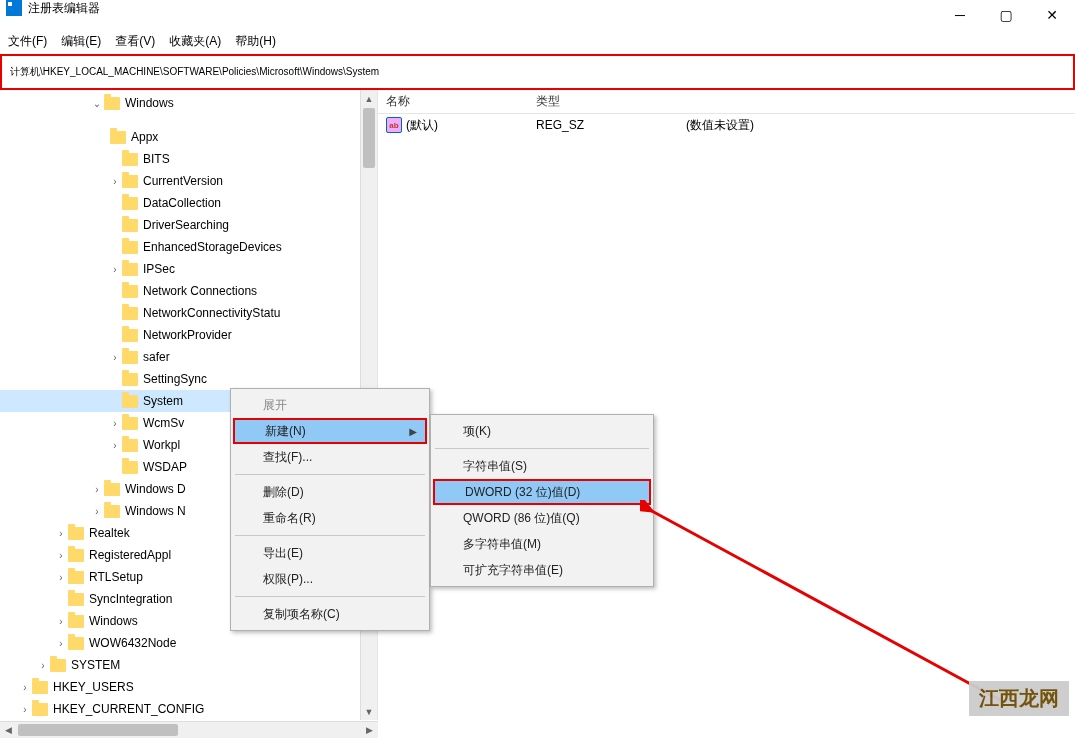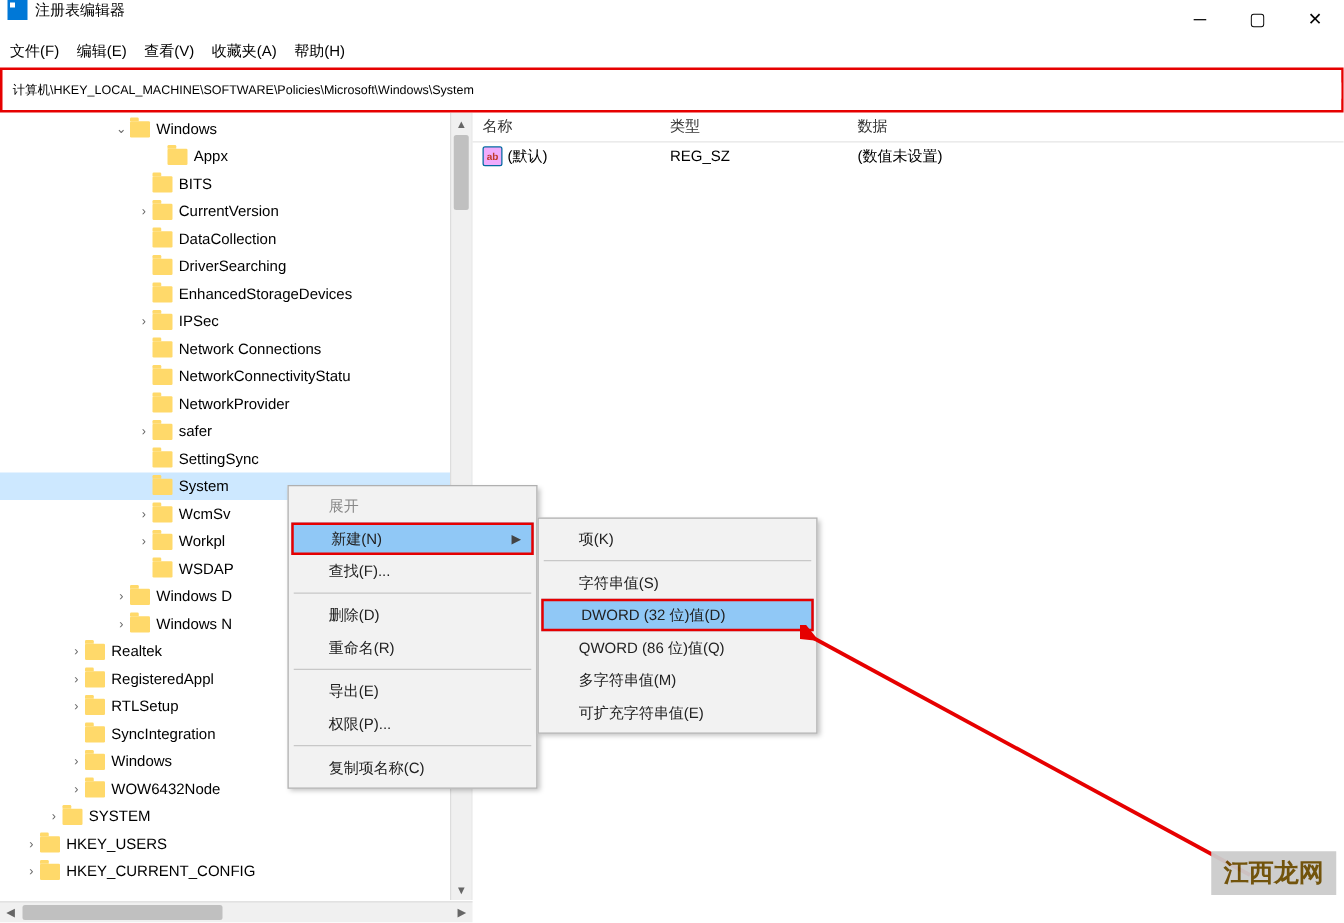--- a/index.html
+++ b/index.html
@@ -261,21 +261,21 @@
 </div>
 
 <div class="main">
   <div class="tree-pane">
     <div class="tree" id="tree">
         <div class="tree-row" style="padding-left: 90px;">
           <span class="expander">⌄</span>
           <span class="folder"></span>
           <span class="tree-label">Windows</span>
         </div>
-        <div class="tree-row" style="padding-left: 120px;">
+        <div class="tree-row" style="padding-left: 96px; margin-top: 12px;">
           <span class="expander"></span>
           <span class="folder"></span>
           <span class="tree-label">Appx</span>
         </div>
         <div class="tree-row" style="padding-left: 108px;">
           <span class="expander"></span>
           <span class="folder"></span>
           <span class="tree-label">BITS</span>
         </div>
         <div class="tree-row" style="padding-left: 108px;">
@@ -407,21 +407,20 @@
     <div class="tree-scroll">
       <div class="tree-scroll-btn" style="top:0">▲</div>
       <div class="tree-scroll-thumb"></div>
       <div class="tree-scroll-btn" style="bottom:0">▼</div>
     </div>
   </div>
   <div class="list-pane">
     <div class="list-header">
       <div class="col col-name">名称</div>
       <div class="col col-type">类型</div>
-      <div class="col col-data">数据</div>
     </div>
     <div id="list-rows">
         <div class="list-row">
           <div class="col col-name">
             <span class="val-icon">ab</span>
             <span>(默认)</span>
           </div>
           <div class="col col-type">REG_SZ</div>
           <div class="col col-data">(数值未设置)</div>
         </div>

